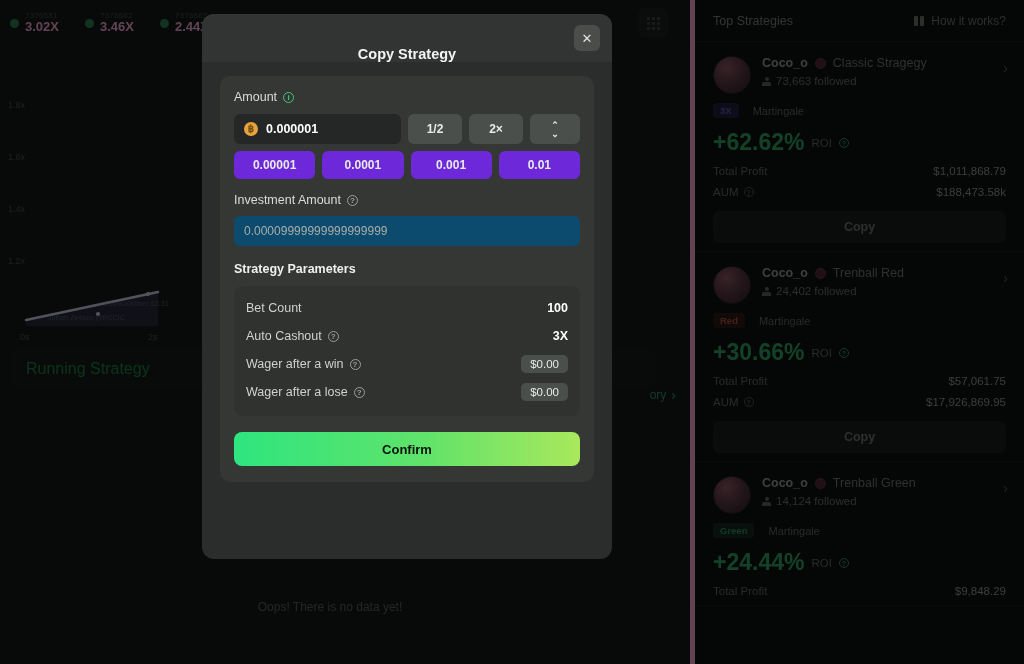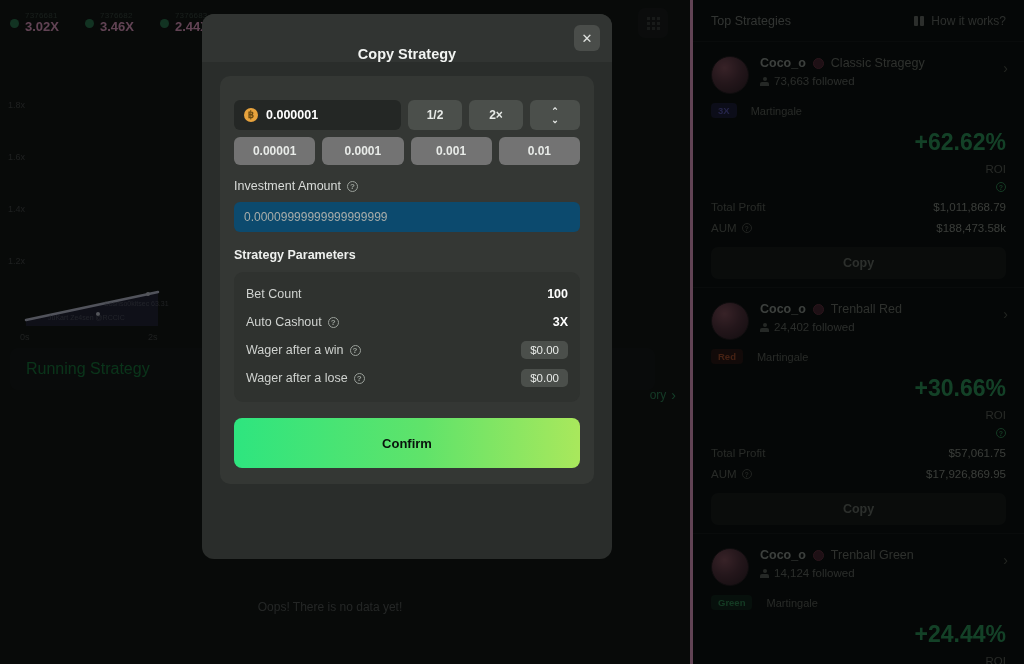--- a/index.html
+++ b/index.html
@@ -59,21 +59,21 @@
   .chev-r { font-size: 14px; color: #2f9e62; }
 
   .empty-state {
     position: absolute; left: 0; top: 600px; width: 660px;
     text-align: center; font-size: 12px; color: #5a5e5b;
   }
 
   
   .sidebar {
     position: absolute; right: 0; top: 0; width: 334px; height: 664px;
-    background: #0a0c0b; border-left: 3px solid #f9a8d4;
+    background: #0a0c0b; border-left: 5px solid #f9a8d4;
   }
   .sb-head {
     height: 42px; display: flex; align-items: center; justify-content: space-between;
     padding: 0 18px; border-bottom: 1px solid #141716;
   }
   .sb-title { font-size: 12.5px; color: #7d817c; }
   .sb-how { display: flex; align-items: center; gap: 6px; font-size: 12px; color: #6e726d; }
   .book-ico { width: 11px; height: 10px; display: inline-block; position: relative; }
   .book-ico i { position: absolute; top: 0; width: 4px; height: 10px; background: #6e726d; border-radius: 1px; }
   .book-ico i:nth-child(1) { left: 0; }
@@ -98,21 +98,21 @@
   .followed { font-size: 11.5px; color: #6b6f69; }
   .chev-card { position: absolute; right: 16px; top: 18px; font-size: 14px; color: #55594f; }
 
   .tags { display: flex; align-items: center; gap: 14px; margin-top: 9px; }
   .tag { font-size: 9.5px; font-weight: bold; padding: 2px 7px; border-radius: 4px; }
   .tag-3x { background: #1c1b3a; color: #5a57b8; }
   .tag-red { background: #2a1410; color: #b1502c; }
   .tag-green { background: #0f2418; color: #2f8f54; }
   .tag-mart { font-size: 11px; color: #62665f; font-weight: normal; padding: 0; }
 
-  .roi-line { display: flex; align-items: flex-end; gap: 7px; margin-top: 11px; flex-direction: column; }
+  .roi-line { display: flex; align-items: center; gap: 7px; margin-top: 11px; }
   .roi-val { font-size: 23px; font-weight: bold; color: #2fa35f; }
   .roi-lbl { font-size: 11.5px; color: #62665f; }
   .q-ico {
     display: inline-block; width: 10px; height: 10px; border-radius: 50%;
     border: 1px solid #4e524c; color: #4e524c; font-size: 7px;
     line-height: 9px; text-align: center; font-weight: bold;
   }
   .q-ico.green { border-color: #2f8f54; color: #2f8f54; }
 
   .stat { display: flex; align-items: center; justify-content: space-between; margin-top: 9px; }
@@ -160,21 +160,21 @@
   .mini-btn {
     width: 54px; height: 30px; background: #4b4f4b; border-radius: 6px;
     display: flex; align-items: center; justify-content: center;
     font-size: 12px; font-weight: bold; color: #e8ebe8;
   }
   .spin-btn { width: 50px; flex-direction: column; gap: 1px; }
   .spin-btn span { font-size: 9px; line-height: 8px; color: #e8ebe8; }
 
   .presets { display: flex; gap: 7px; margin-top: 7px; }
   .preset {
-    flex: 1; height: 28px; background: #737373; border-radius: 6px;
+    flex: 1; height: 28px; background: #6d28d9; border-radius: 6px;
     display: flex; align-items: center; justify-content: center;
     font-size: 12px; font-weight: bold; color: #e8ebe8;
   }
 
   .inv-label { margin-top: 14px; }
   .inv-input {
     margin-top: 9px; height: 30px; background: #0c4a6e; border-radius: 6px;
     display: flex; align-items: center; padding: 0 10px;
     font-size: 12px; color: #a9ada9;
   }
@@ -189,21 +189,21 @@
     font-size: 11.5px; color: #e8ebe8;
   }
   .q-ico-l {
     display: inline-block; width: 11px; height: 11px; border-radius: 50%;
     border: 1px solid #9aa09a; color: #9aa09a; font-size: 8px;
     line-height: 10px; text-align: center; font-weight: bold;
   }
   .q-ico-l.green { border-color: #3ec97a; color: #3ec97a; }
 
   .confirm {
-    margin-top: 16px; height: 50px; border-radius: 8px;
+    margin-top: 16px; height: 34px; border-radius: 8px;
     background: linear-gradient(90deg, #2ee57f 0%, #60e36a 55%, #a9e85c 100%);
     display: flex; align-items: center; justify-content: center;
     font-size: 13px; font-weight: bold; color: #09130c;
   }
 </style>
 </head>
 <body>
 
 <div id="app">
 
@@ -405,20 +405,24 @@
 
   <div class="modal">
     <div class="modal-head">
       <span class="modal-title">Copy Strategy</span>
       <span class="close-btn">✕</span>
     </div>
 
     <div class="modal-body">
       <div class="panel">
 
+        <div class="field-label">
+          <span>Amount</span>
+          <span class="q-ico-l green">i</span>
+        </div>
 
         <div class="amount-row">
           <div class="amt-input">
             <span class="btc-ico">฿</span>
             <span class="amt-val">0.000001</span>
           </div>
           <div class="mini-btn">1/2</div>
           <div class="mini-btn">2×</div>
           <div class="mini-btn spin-btn">
             <span>⌃</span>

